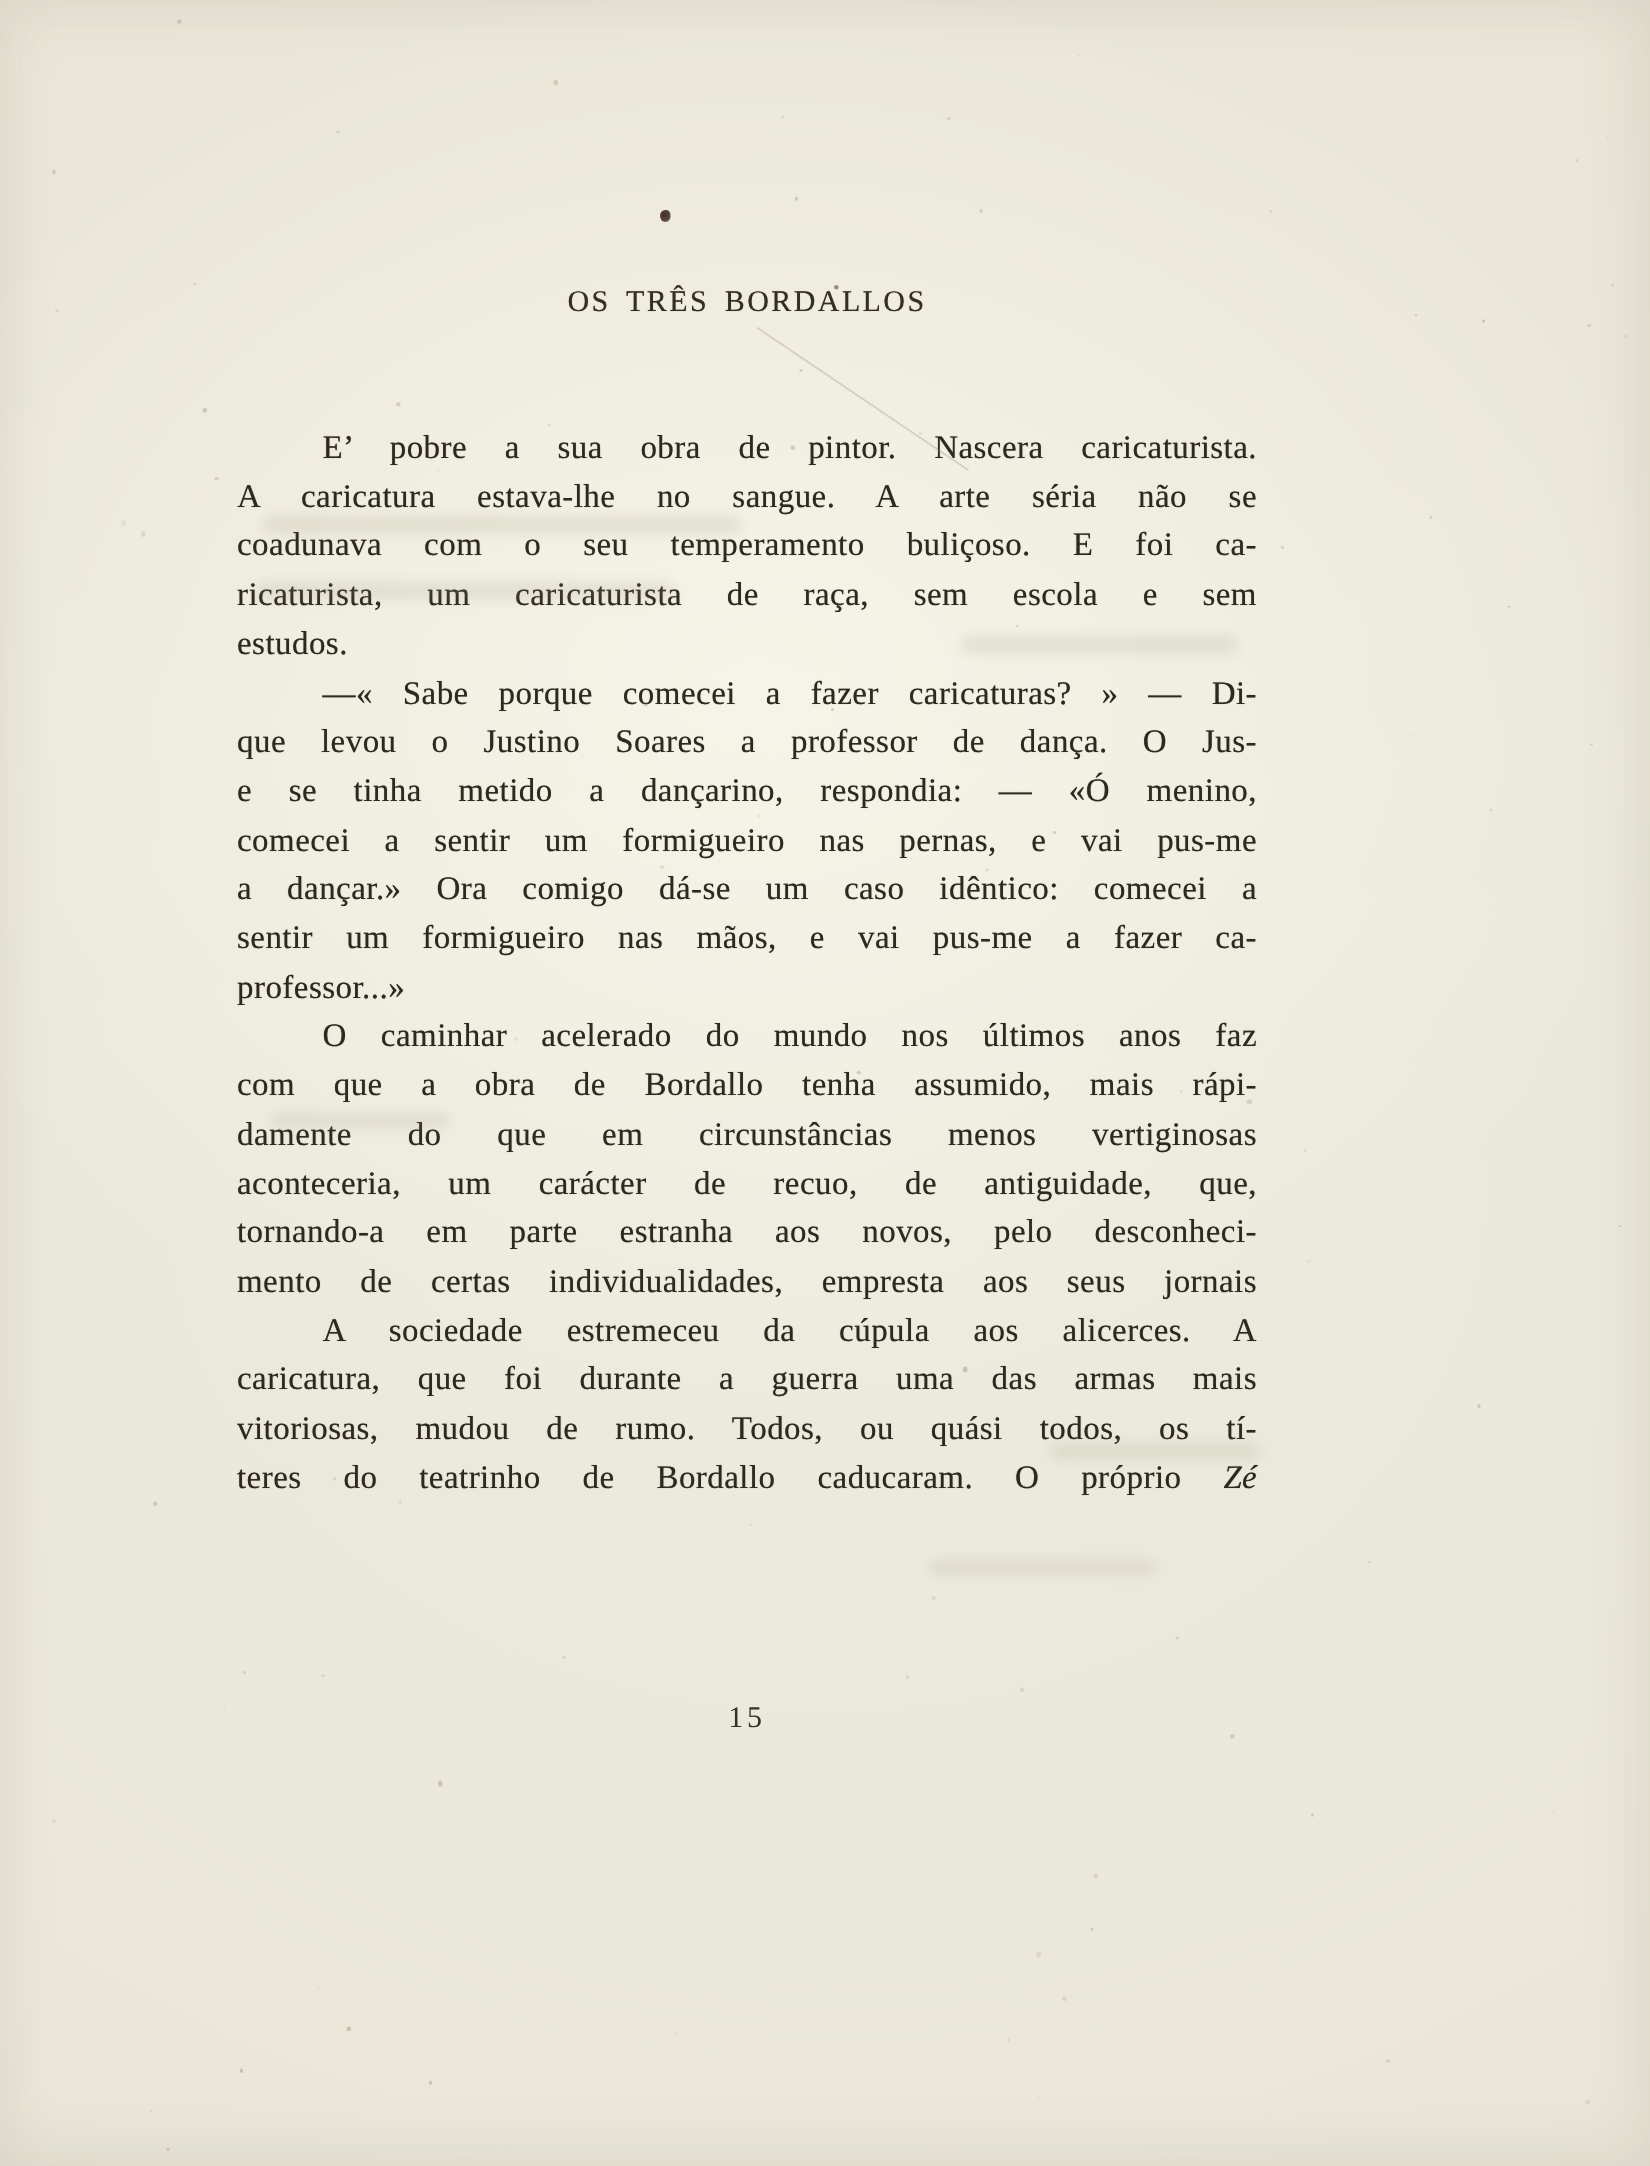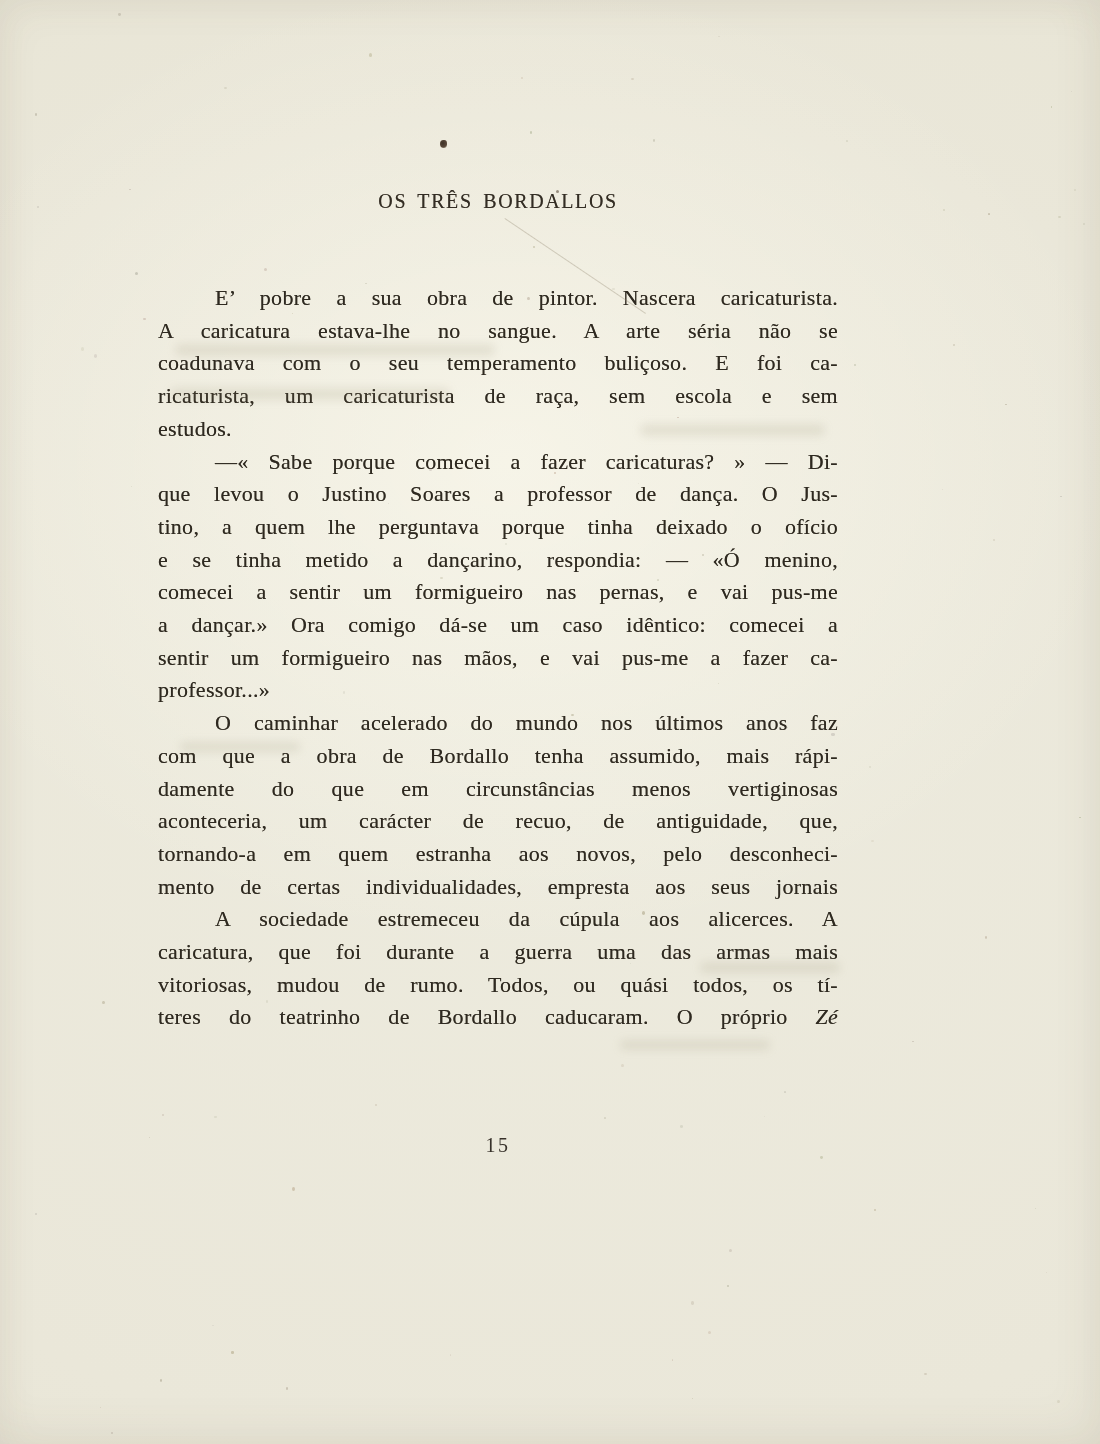--- a/index.html
+++ b/index.html
@@ -119,33 +119,32 @@
       <div class="para">
         <div class="line indent">E’ pobre a sua obra de pintor. Nascera caricaturista.</div>
         <div class="line">A caricatura estava-lhe no sangue. A arte séria não se</div>
         <div class="line">coadunava com o seu temperamento buliçoso. E foi ca-</div>
         <div class="line">ricaturista, um caricaturista de raça, sem escola e sem</div>
         <div class="line noj">estudos.</div>
       </div>
       <div class="para">
         <div class="line indent">—« Sabe porque comecei a fazer caricaturas? » — Di-</div>
         <div class="line">que levou o Justino Soares a professor de dança. O Jus-</div>
-        <div class="line">tino, a quem lhe perguntava porque tinha deixado o ofício</div>
         <div class="line">e se tinha metido a dançarino, respondia: — «Ó menino,</div>
         <div class="line">comecei a sentir um formigueiro nas pernas, e vai pus-me</div>
         <div class="line">a dançar.» Ora comigo dá-se um caso idêntico: comecei a</div>
         <div class="line">sentir um formigueiro nas mãos, e vai pus-me a fazer ca-</div>
         <div class="line noj">professor...»</div>
       </div>
       <div class="para">
         <div class="line indent">O caminhar acelerado do mundo nos últimos anos faz</div>
         <div class="line">com que a obra de Bordallo tenha assumido, mais rápi-</div>
         <div class="line">damente do que em circunstâncias menos vertiginosas</div>
         <div class="line">aconteceria, um carácter de recuo, de antiguidade, que,</div>
-        <div class="line">tornando-a em quem estranha aos novos, pelo desconheci-</div>
+        <div class="line">tornando-a em parte estranha aos novos, pelo desconheci-</div>
         <div class="line">mento de certas individualidades, empresta aos seus jornais</div>
       </div>
       <div class="para">
         <div class="line indent">A sociedade estremeceu da cúpula aos alicerces. A</div>
         <div class="line">caricatura, que foi durante a guerra uma das armas mais</div>
         <div class="line">vitoriosas, mudou de rumo. Todos, ou quási todos, os tí-</div>
         <div class="line"><span>teres do teatrinho de Bordallo caducaram. O próprio </span><em>Zé</em></div>
       </div>
     </div>
 

